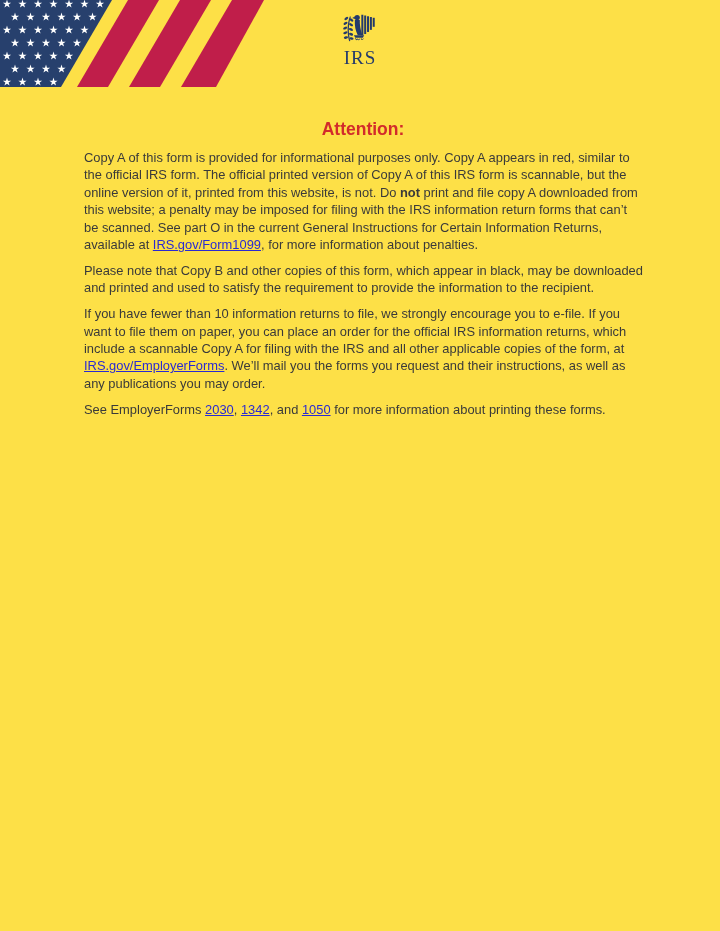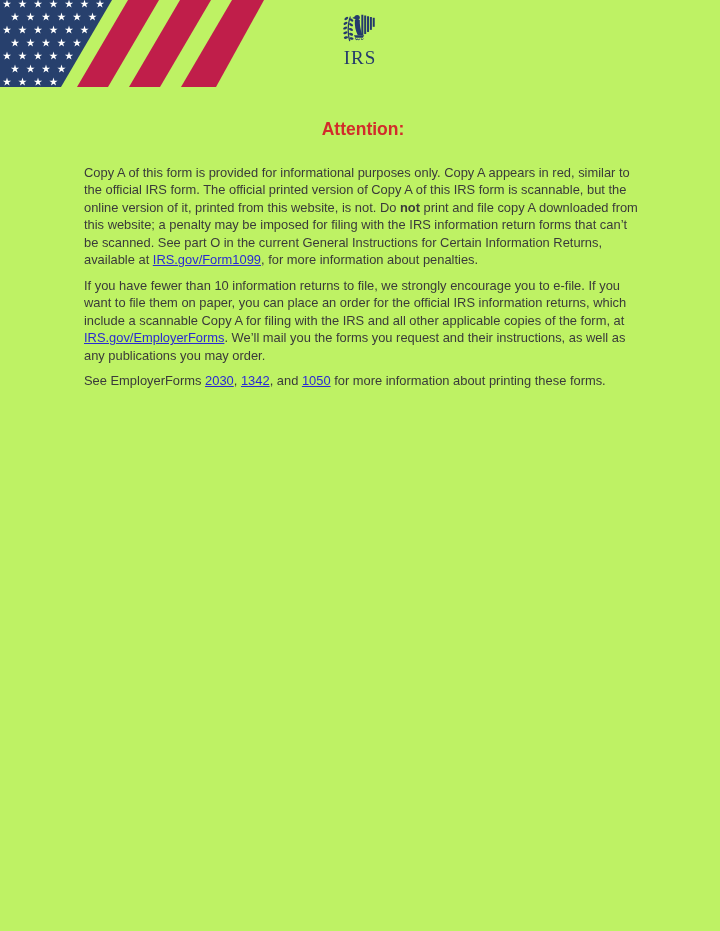--- a/index.html
+++ b/index.html
@@ -9,21 +9,21 @@
     --link-blue:#2a2ad2;
     --body-text:#3a3a3a;
     --logo-navy:#243a6b;
   }
   *{margin:0;padding:0;box-sizing:border-box;}
   html,body{background:#ffffff;}
   .page{
     position:relative;
     width:720px;
     height:931px;
-    background:#bef264;
+    background:#fde047;
     overflow:hidden;
     font-family:"Liberation Sans", sans-serif;
   }
   .flag{
     position:absolute;
     top:0;left:0;
     width:266px;height:87px;
   }
   .logo{
     position:absolute;
@@ -45,21 +45,21 @@
     position:absolute;
     top:119px;left:0;
     width:726px;
     text-align:center;
     font-size:17.5px;
     font-weight:bold;
     color:var(--heading-red);
   }
   .body-text{
     position:absolute;
-    top:164px;left:84px;
+    top:149px;left:84px;
     width:560px;
     font-size:12.9px;
     line-height:17.4px;
     color:var(--body-text);
   }
   .body-text p{margin:0 0 8.5px 0;}
   .bold{font-weight:bold;}
   a.doc-link{
     color:var(--link-blue);
     text-decoration:underline;
@@ -172,17 +172,18 @@
         <path d="M21.4,27.6 q0.9,2.4 2,0.2 l0.5,0.3 q-1.3,2.6 -3.2,0.3 Z"></path>
       </g>
     </svg>
     <div class="logo-wordmark">IRS</div>
   </div>
 
   <div class="attention">Attention:</div>
 
   <div class="body-text">
       <p><span>Copy A of this form is provided for informational purposes only. Copy A appears in red, similar to the official IRS form. The official printed version of Copy A of this IRS form is scannable, but the online version of it, printed from this website, is not. Do </span><span class="bold">not</span><span> print and file copy A downloaded from this website; a penalty may be imposed for filing with the IRS information return forms that can’t be scanned. See part O in the current General Instructions for Certain Information Returns, available at </span><a href="#" class="doc-link">IRS.gov/Form1099</a><span>, for more information about penalties.</span></p>
+      <p><span>Please note that Copy B and other copies of this form, which appear in black, may be downloaded and printed and used to satisfy the requirement to provide the information to the recipient.</span></p>
       <p><span>If you have fewer than 10 information returns to file, we strongly encourage you to e-file. If you want to file them on paper, you can place an order for the official IRS information returns, which include a scannable Copy A for filing with the IRS and all other applicable copies of the form, at </span><a href="#" class="doc-link">IRS.gov/EmployerForms</a><span>. We’ll mail you the forms you request and their instructions, as well as any publications you may order.</span></p>
       <p><span>See EmployerForms </span><a href="#" class="doc-link">2030</a><span>, </span><a href="#" class="doc-link">1342</a><span>, and </span><a href="#" class="doc-link">1050</a><span> for more information about printing these forms.</span></p>
     </div>
 
 </div>
 
 </body></html>

